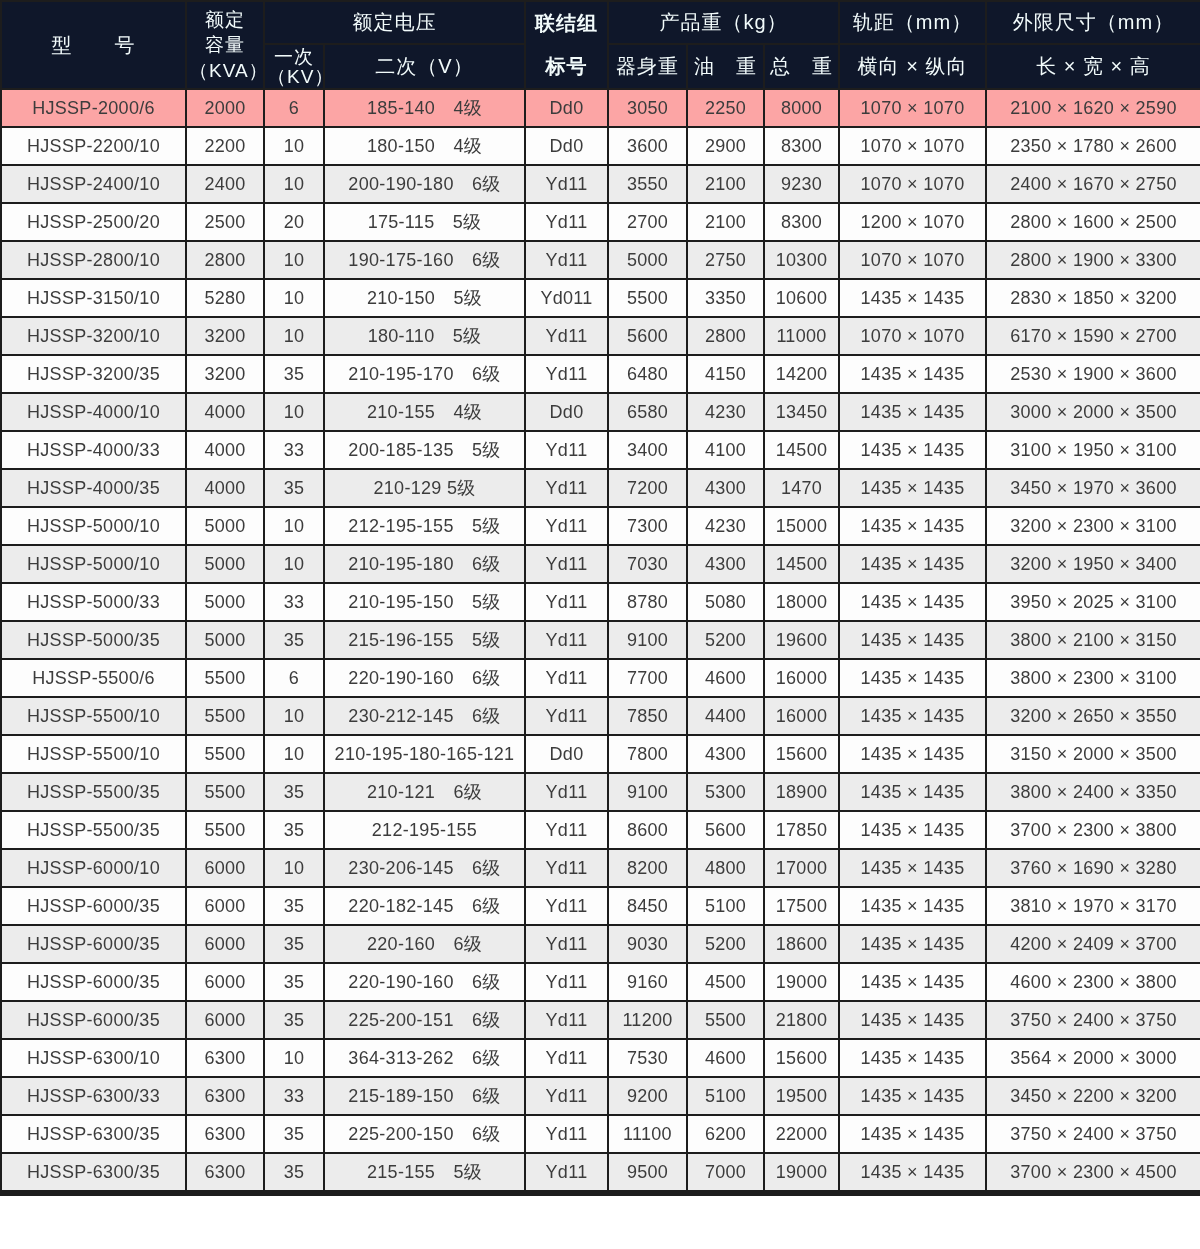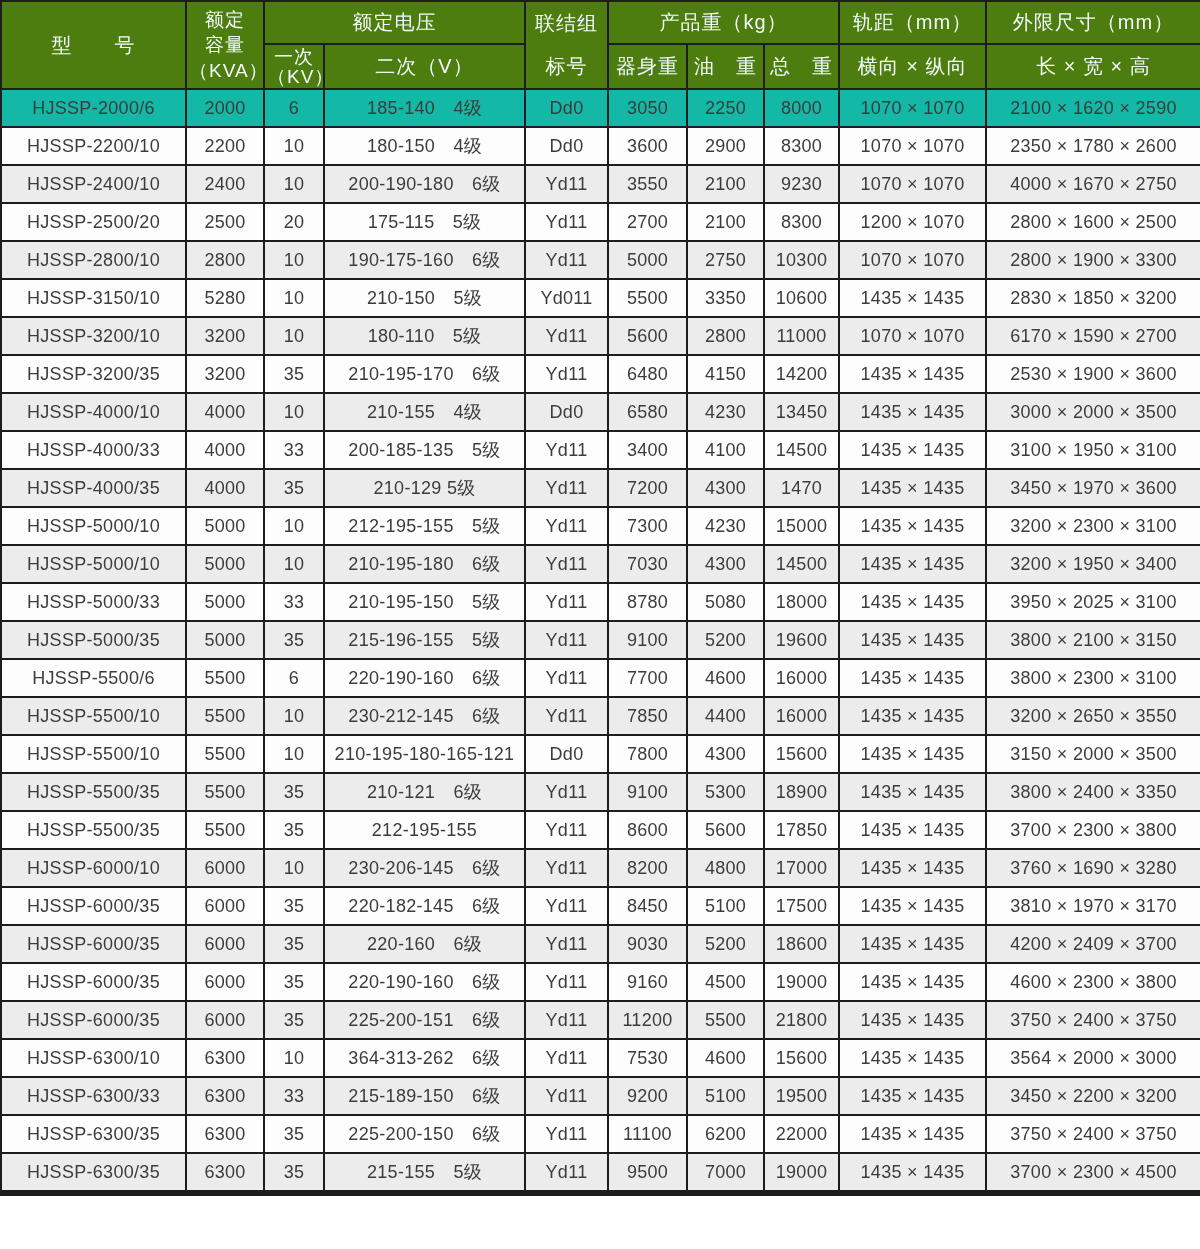--- a/index.html
+++ b/index.html
@@ -22,41 +22,41 @@
     border-bottom-width: 6px;
   }
   table.spec th, table.spec td {
     border: 2px solid #1d1d1d;
     text-align: center;
     vertical-align: middle;
     padding: 0 2px;
     overflow: hidden;
   }
   thead th {
-    background: #4d7c0f;
+    background: #0f172a;
     color: #f2fbfb;
     font-weight: normal;
     font-size: 20px;
     letter-spacing: 1px;
   }
   tr.band1 th { height: 37px; }
   tr.band2 th { height: 37px; }
   th.multiline { white-space: pre-line; }
   th.capacity  { line-height: 1.32; font-size: 19px; }
-  th.connection { line-height: 2.15; }
+  th.connection { line-height: 2.15; font-weight: bold; }
   th.primary   { line-height: 1.02; font-size: 19px; }
   tbody td {
     height: 36px;
     font-size: 18px;
     color: #3c3c3c;
     background: #fdfdfd;
     letter-spacing: 0.3px;
   }
   tbody tr:nth-child(odd) td { background: #ececec; }
-  tbody tr:first-child td { background: #14b8a6; }
+  tbody tr:first-child td { background: #fca5a5; }
 </style>
 </head>
 <body>
 
 <div class="page">
   <table class="spec">
     <colgroup>
       <col style="width:185px">
         <col style="width:78px">
         <col style="width:60px">
@@ -120,21 +120,21 @@
         <tr>
           <td>HJSSP-2400/10</td>
           <td>2400</td>
           <td>10</td>
           <td>200-190-180　6级</td>
           <td>Yd11</td>
           <td>3550</td>
           <td>2100</td>
           <td>9230</td>
           <td>1070 × 1070</td>
-          <td>4000 × 1670 × 2750</td>
+          <td>2400 × 1670 × 2750</td>
         </tr>
         <tr>
           <td>HJSSP-2500/20</td>
           <td>2500</td>
           <td>20</td>
           <td>175-115　5级</td>
           <td>Yd11</td>
           <td>2700</td>
           <td>2100</td>
           <td>8300</td>

